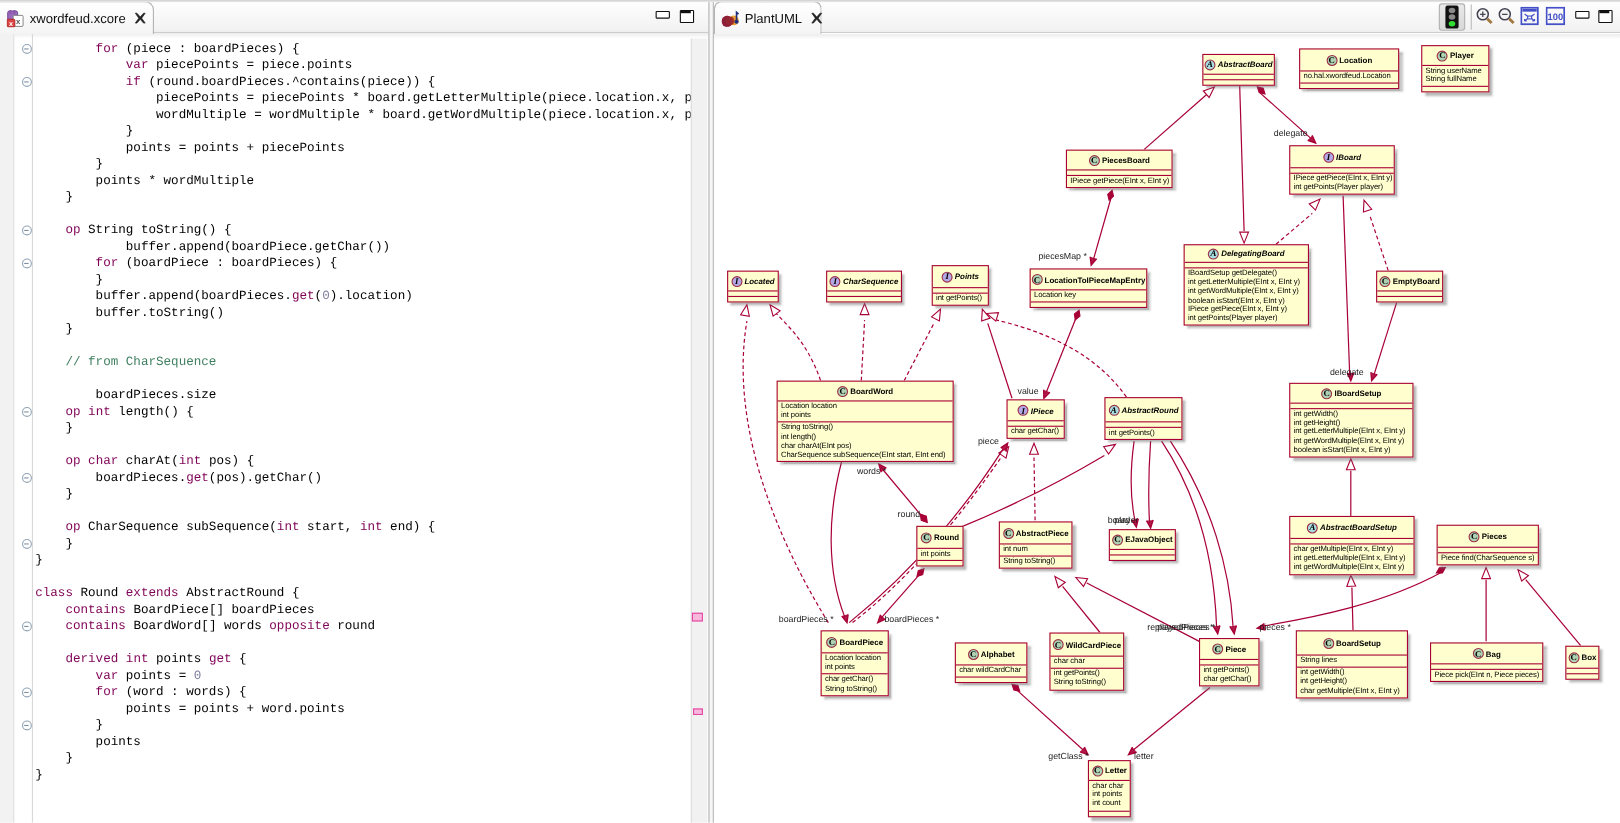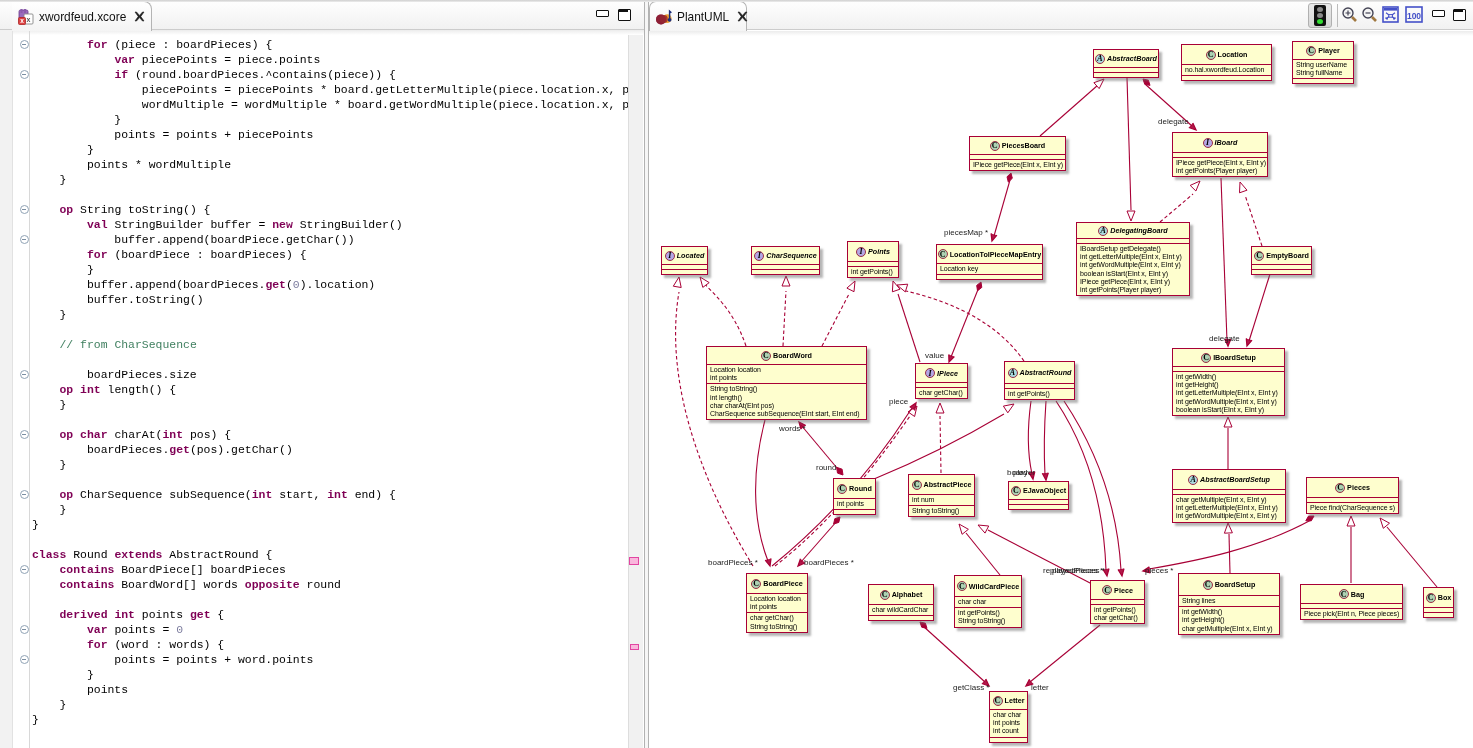--- a/index.html
+++ b/index.html
@@ -10,21 +10,21 @@
 
 #lpane {position:absolute;left:0;top:0;width:644px;height:748px}
 #lcode {position:absolute;left:0;top:30px;width:644px;height:718px;background:linear-gradient(#ececec,#ffffff 5px)}
 #aruler {position:absolute;left:0;top:30px;width:13px;height:718px;background:#f2f2f2;border-right:1px solid #e2e2e2}
 #fbar {position:absolute;left:29px;top:30px;width:1px;height:718px;background:#d8d8d8}
 #oruler {position:absolute;left:628px;top:35px;width:15px;height:713px;background:#f1f1f1;border-left:1px solid #ddd}
 .mark {position:absolute;border:1px solid #e245a2;background:#f9b7dc}
 .fold {position:absolute;left:19.5px;width:9px;height:9px;border:1px solid #91a3b5;border-radius:50%;background:#fff}
 .fold::after {content:"";position:absolute;left:1.5px;top:3.5px;width:4px;height:1px;background:#7c8fa3}
 #codebox {position:absolute;left:32px;top:36.5px;width:596px;height:711px;overflow:hidden;font-family:"Liberation Mono",monospace;font-size:11.45px;line-height:15px;color:#000}
-.k {color:#7F0055;font-weight:bold}
+.k {color:#7F0055;font-weight:normal}
 .n {color:#7D7D9F}
 .c {color:#3F7F5F}
 .s {color:#2A00FF}
 .ln {height:15px;white-space:pre}
 
 #sash {position:absolute;left:644px;top:0;width:5px;height:748px;background:#f6f6f6;border-left:1px solid #b2b2b2;border-right:1px solid #b2b2b2}
 
 #rpane {position:absolute;left:0;top:0;width:1473px;height:748px}
 #rcanvas {position:absolute;left:649px;top:31px;width:824px;height:717px;background:linear-gradient(#ececec,#ffffff 5px)}
 
@@ -44,21 +44,21 @@
 .cmp.e {height:5px;padding:0}
 .m {white-space:nowrap;letter-spacing:-0.1px}
 .lb {position:absolute;font-size:8px;font-weight:normal;color:#1c1c1c;white-space:nowrap}
 svg {position:absolute;left:0;top:0}
 </style></head><body>
 <div id="root">
   <div style="position:absolute;left:0;top:0;width:1473px;height:2px;background:linear-gradient(#cfcfcf,#ededed);z-index:5"></div>
 
   <div id="lpane">
     <div class="tabbar" style="left:0;width:644px"></div>
-    <div class="tab" style="left:12px;width:140px;border-left:none;border-radius:0 8px 0 0">
+    <div class="tab" style="left:0;width:140px;border-left:none;border-radius:0 8px 0 0">
       <svg width="16" height="16" viewBox="0 0 16 16" style="position:static">
         <rect x="1" y="1" width="9" height="9" rx="1.5" fill="#9a6abc" stroke="#6a3a8c" stroke-width="0.8"></rect>
         <rect x="2.5" y="0" width="2" height="4" fill="#8a5aac"></rect>
           <rect x="6" y="0" width="2" height="4" fill="#8a5aac"></rect>
         <rect x="6" y="5" width="9" height="10" rx="1" fill="#fff" stroke="#888" stroke-width="0.9"></rect>
         <text x="10.5" y="12.5" font-size="7" font-weight="bold" fill="#555" text-anchor="middle">x</text>
         <rect x="0.5" y="8.5" width="7" height="7" rx="1" fill="#d44" stroke="#a22" stroke-width="0.8"></rect>
         <text x="4" y="14.2" font-size="6.5" font-weight="bold" fill="#fff" text-anchor="middle">x</text>
       </svg>
       <span style="margin-left:5px">xwordfeud.xcore</span>
@@ -87,21 +87,20 @@
         <div class="ln">            <b class="k">if</b> (round.boardPieces.^contains(piece)) {</div>
         <div class="ln">                piecePoints = piecePoints * board.getLetterMultiple(piece.location.x, piece.location.y)</div>
         <div class="ln">                wordMultiple = wordMultiple * board.getWordMultiple(piece.location.x, piece.location.y)</div>
         <div class="ln">            }</div>
         <div class="ln">            points = points + piecePoints</div>
         <div class="ln">        }</div>
         <div class="ln">        points * wordMultiple</div>
         <div class="ln">    }</div>
         <div class="ln"></div>
         <div class="ln">    <b class="k">op</b> String toString() {</div>
-        <div class="ln">        <b class="k">val</b> StringBuilder buffer = <b class="k">new</b> StringBuilder()</div>
         <div class="ln">            buffer.append(boardPiece.getChar())</div>
         <div class="ln">        <b class="k">for</b> (boardPiece : boardPieces) {</div>
         <div class="ln">        }</div>
         <div class="ln">        buffer.append(boardPieces.<b class="k">get</b>(<span class="n">0</span>).location)</div>
         <div class="ln">        buffer.toString()</div>
         <div class="ln">    }</div>
         <div class="ln"></div>
         <div class="ln">    <span class="c">// from CharSequence</span></div>
         <div class="ln"></div>
         <div class="ln">        boardPieces.size</div>

